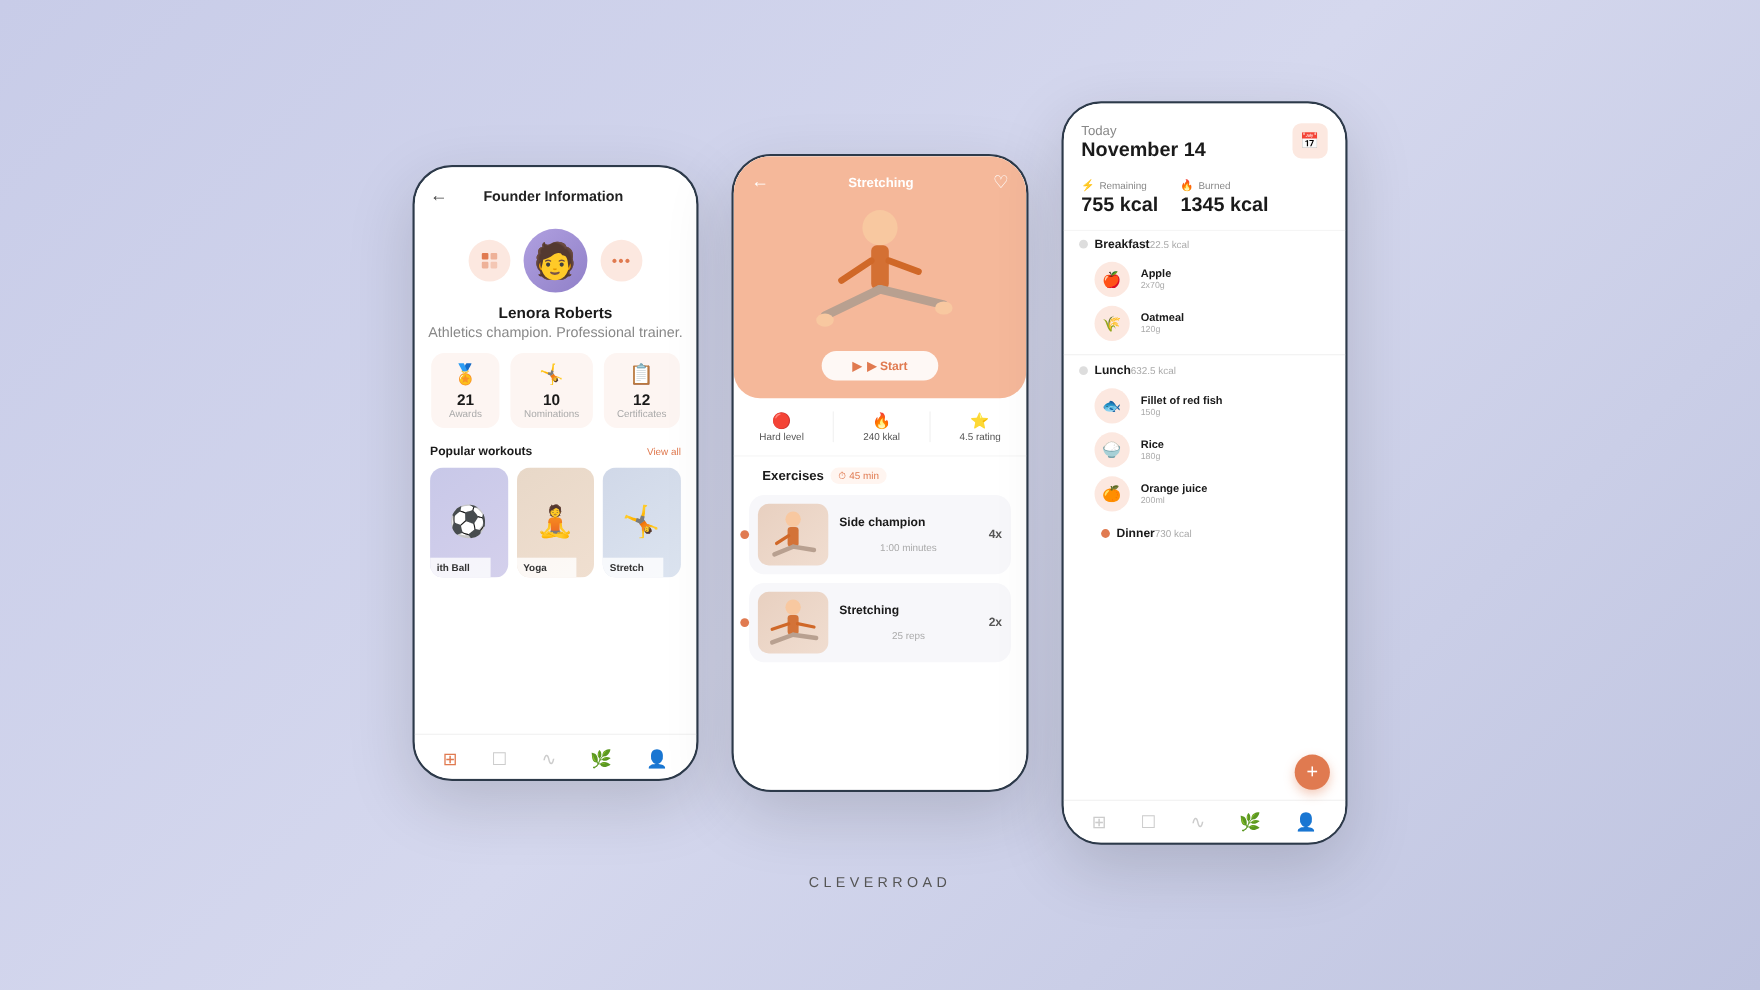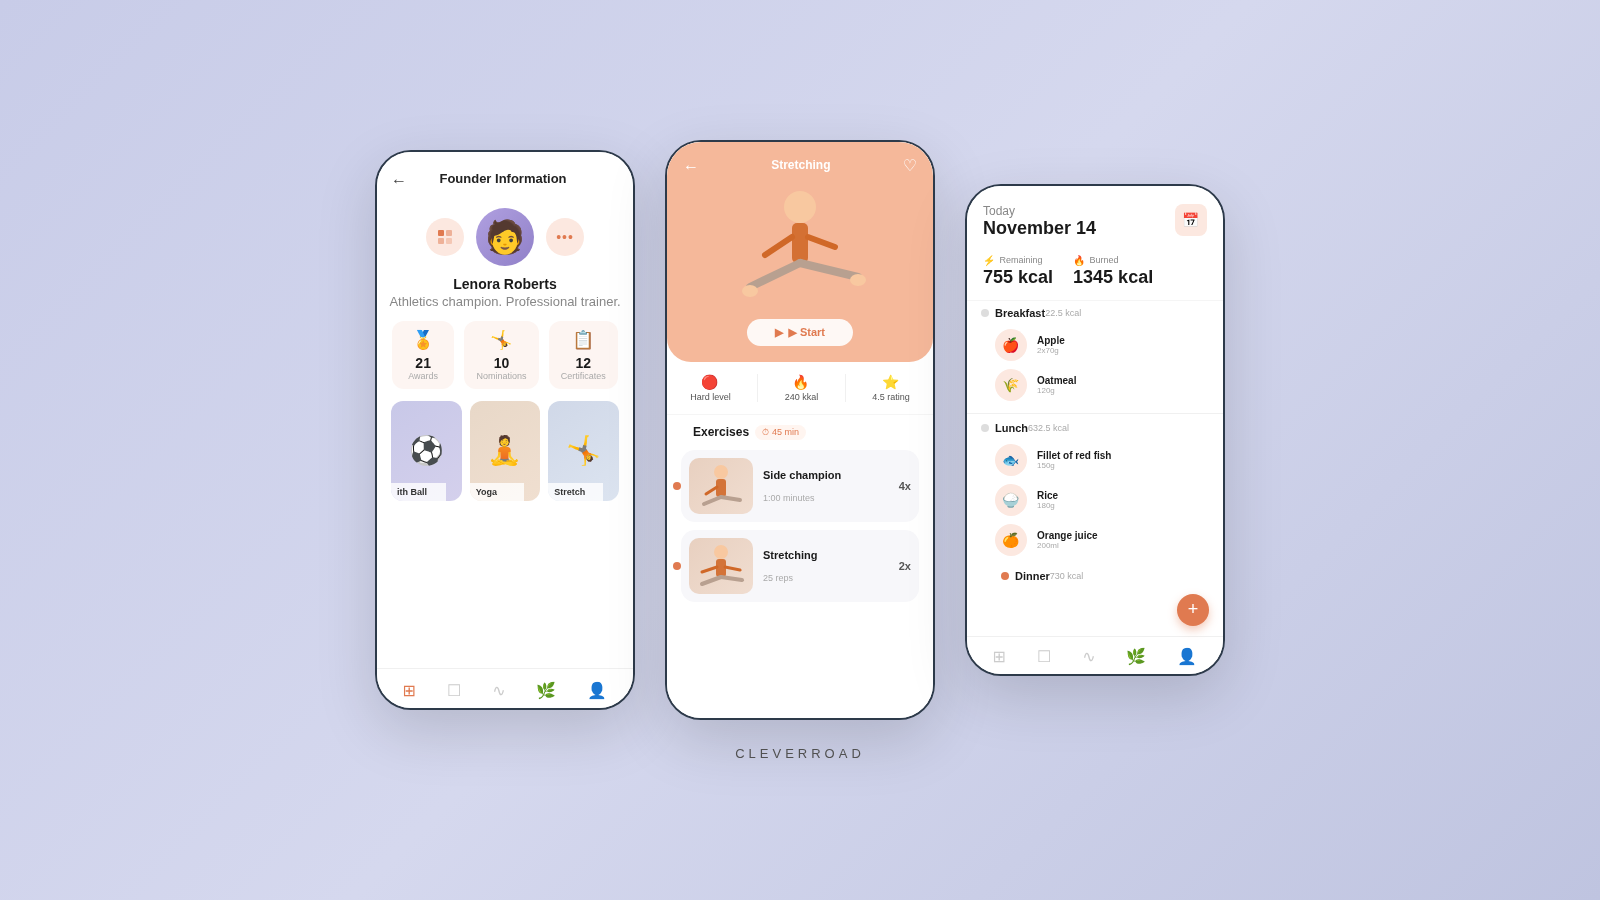--- a/index.html
+++ b/index.html
@@ -42,21 +42,21 @@
     .phone-left {
       width: 260px;
       height: 560px;
     }
     .phone-center {
       width: 270px;
       height: 580px;
     }
     .phone-right {
       width: 260px;
-      height: 492px;
+      height: 676px;
     }
 
     
     .left-phone-content {
       width: 100%;
       height: 100%;
       display: flex;
       flex-direction: column;
       background: #fff;
     }
@@ -343,20 +343,21 @@
     .exercise-info { flex: 1; }
     .exercise-name {
       font-size: 11px;
       font-weight: 700;
       color: #1a1a1a;
     }
     .exercise-sub {
       font-size: 9px;
       color: #aaa;
       margin-top: 12px;
+      text-align: center;
     }
     .exercise-reps {
       font-size: 11px;
       font-weight: 700;
       color: #555;
     }
 
     
     .right-phone-content {
       width: 100%;
@@ -540,20 +541,24 @@
           <span class="stat-number">10</span>
           <span class="stat-label">Nominations</span>
         </div>
         <div class="stat-box">
           <span class="stat-icon">📋</span>
           <span class="stat-number">12</span>
           <span class="stat-label">Certificates</span>
         </div>
       </div>
 
+      <div class="popular-header">
+        <span class="popular-title">Popular workouts</span>
+        <span class="view-all">View all</span>
+      </div>
 
       <div class="workouts-row">
         <div class="workout-card workout-ball">
           <div class="workout-img">⚽</div>
           <div class="workout-card-label">ith Ball</div>
         </div>
         <div class="workout-card workout-yoga">
           <div class="workout-img">🧘</div>
           <div class="workout-card-label">Yoga</div>
         </div>

